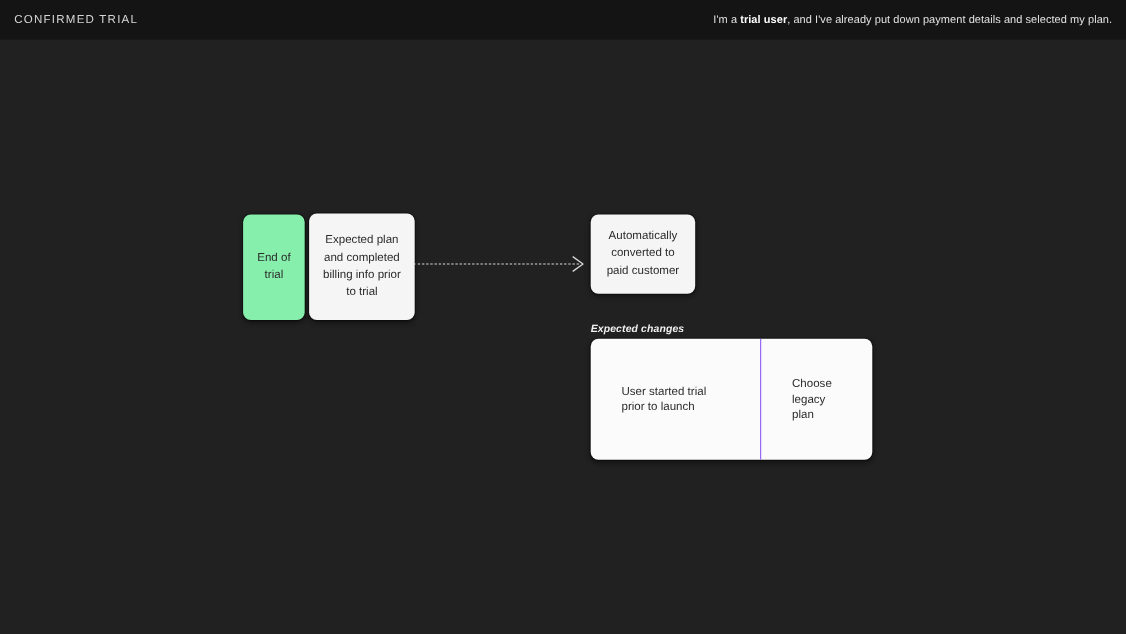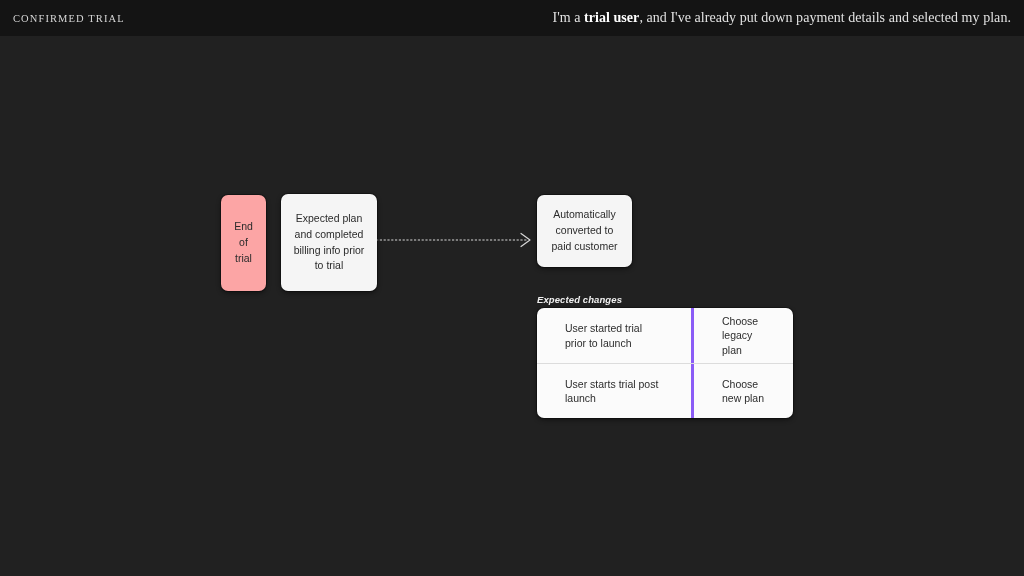--- a/index.html
+++ b/index.html
@@ -23,33 +23,32 @@
     width: 1024px;
     height: 36px;
     background: #141414;
     display: flex;
     align-items: center;
     justify-content: space-between;
     padding: 0 13px;
   }
 
   .header-title {
-    font-family: Liberation Serif, serif;
+    font-family: Liberation Sans, sans-serif;
     font-size: 10.5px;
     letter-spacing: 1.1px;
     color: #d6d6d6;
     white-space: nowrap;
   }
 
   .header-note {
-    font-size: 14px;
+    font-size: 10px;
     color: #e2e2e2;
     white-space: nowrap;
     letter-spacing: 0.05px;
-    font-family: Liberation Serif, serif;
   }
   .header-note b { font-weight: 700; color: #ffffff; }
 
   
   .canvas {
     position: absolute;
     left: 0; top: 36px;
     width: 1024px;
     height: 540px;
   }
@@ -65,22 +64,22 @@
     text-align: center;
     color: #2b2b2b;
     font-size: 10.5px;
     line-height: 1.52;
     padding: 6px 9px;
     box-shadow: 0 0 0 1px rgba(0,0,0,0.30), 0 2px 5px rgba(0,0,0,0.45);
   }
 
   #node-end-of-trial {
     left: 221px; top: 159px;
-    width: 45px; height: 96px;
-    background: #fca5a5;
+    width: 56px; height: 96px;
+    background: #86efac;
     z-index: 1;
   }
 
   #node-selected-plan {
     left: 281px; top: 158px;
     width: 96px; height: 97px;
     z-index: 2;
   }
 
   #node-converted {
@@ -131,21 +130,21 @@
     display: flex;
     align-items: center;
     font-size: 10.5px;
     color: #2c2c2c;
     padding: 0 28px;
     line-height: 1.35;
   }
   .cell-condition { width: 154px; }
   .cell-outcome {
     flex: 1;
-    border-left: 3px solid #8b5cf6;
+    border-left: 1px solid #8b5cf6;
   }
 </style>
 </head>
 <body>
 
 <div class="header">
   <div class="header-title">CONFIRMED TRIAL</div>
 
   <div class="header-note">
     <span>I'm a </span><b>trial user</b><span>, and I've already put down payment details and selected my plan.</span>
@@ -171,19 +170,15 @@
     <span>Automatically converted to paid customer</span>
   </div>
 
   <div class="expected-label">Expected changes</div>
 
   <div class="changes-table">
     <div class="table-row">
       <div class="table-cell cell-condition">User started trial prior to launch</div>
       <div class="table-cell cell-outcome">Choose legacy plan</div>
     </div>
-    <div class="table-row">
-      <div class="table-cell cell-condition">User starts trial post launch</div>
-      <div class="table-cell cell-outcome">Choose new plan</div>
-    </div>
   </div>
 
 </div>
 
 </body></html>

